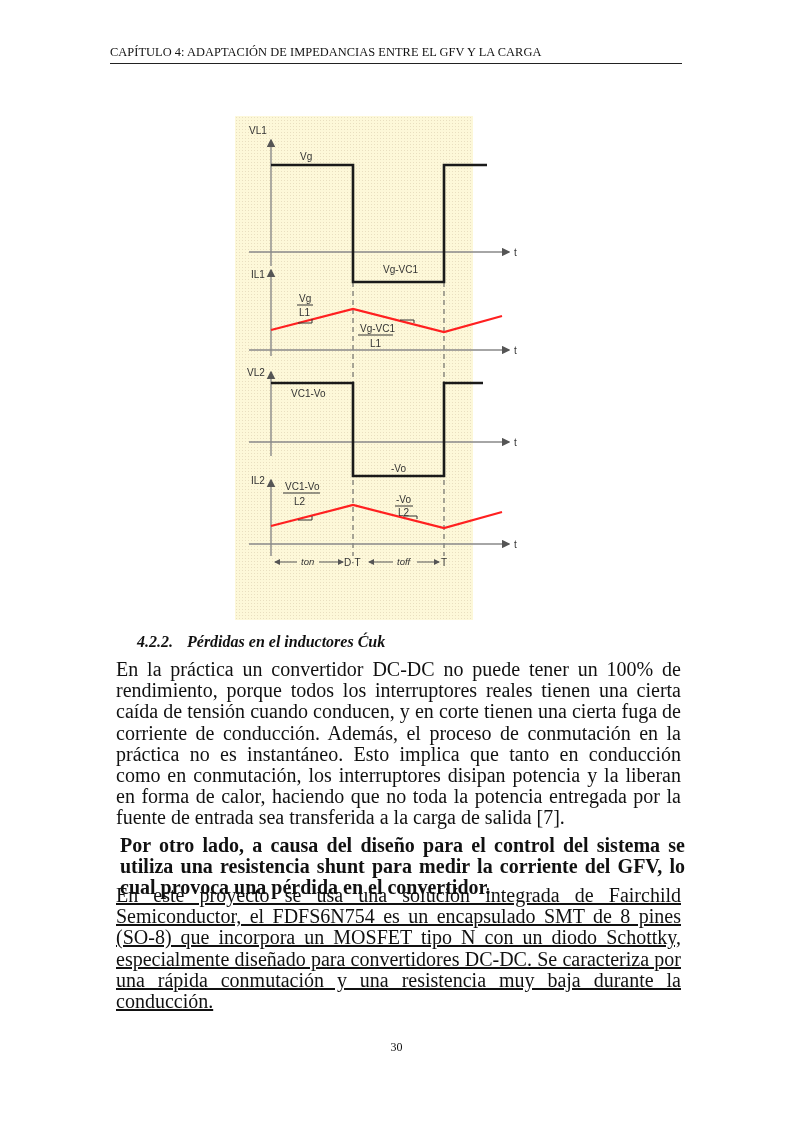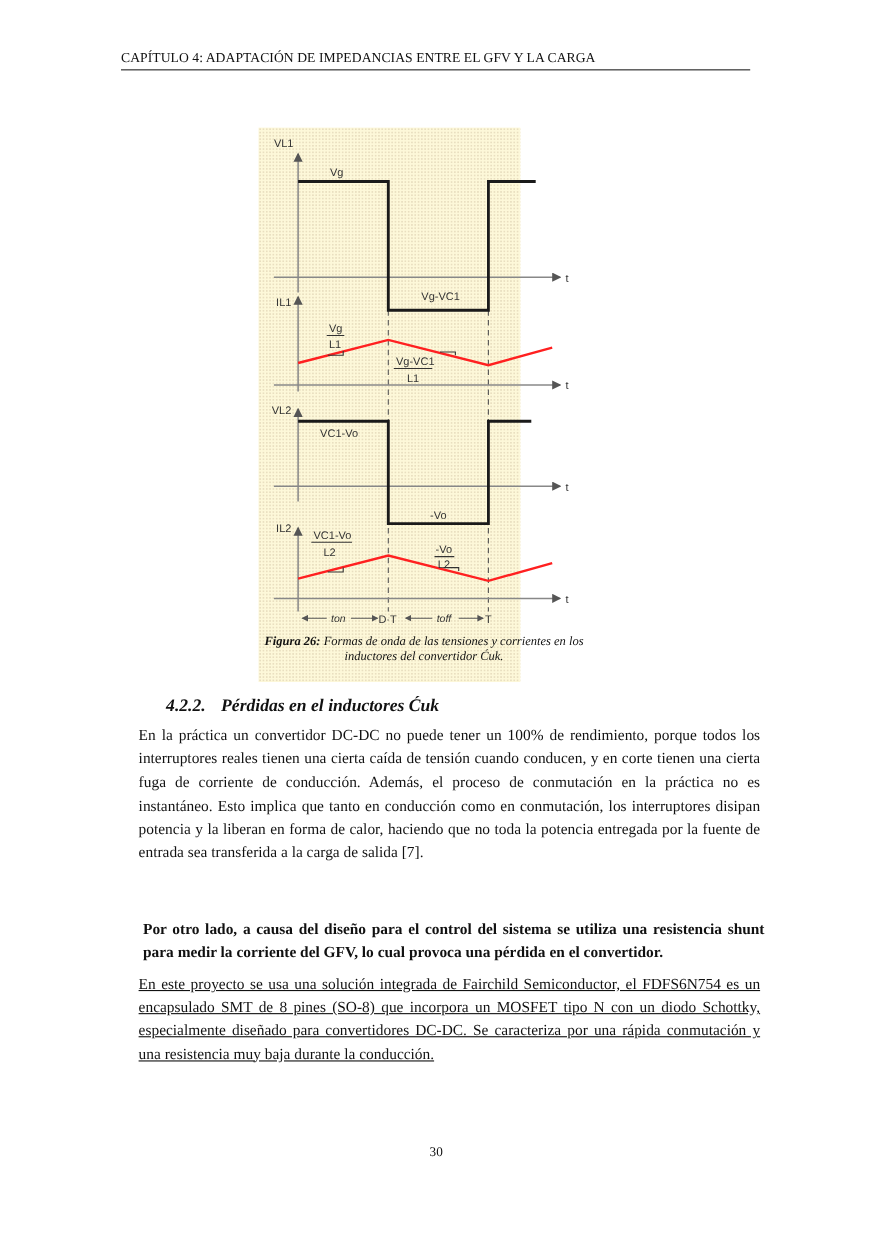--- a/index.html
+++ b/index.html
@@ -12,22 +12,22 @@
   .figure { position: absolute; left: 235px; top: 116px; width: 238px; height: 504px;
          background-color: #fdf8d9;
          background-image: radial-gradient(#e9dfc0 0.6px, transparent 0.8px);
          background-size: 3px 3px; }
   .figure svg { position: absolute; left: 0; top: 0; }
   .caption { position: absolute; left: 0; width: 301px; top: 461px; text-align: center;
          font-size: 11.4px; font-style: italic; line-height: 13.5px; }
   .caption b { font-weight: bold; }
   .section-title { position: absolute; left: 137px; top: 633px; font-size: 16px;
          font-weight: bold; font-style: italic; }
-  .section-title .num { margin-right: 14px; margin-left: 14px; }
-  .para { position: absolute; left: 126px; width: 565px; font-size: 14px;
+  .section-title .num { margin-right: 14px; }
+  .para { position: absolute; left: 116px; width: 565px; font-size: 20px;
          line-height: 21.2px; text-align: justify; }
   .page-number { position: absolute; left: 0; width: 793px; top: 1040px; text-align: center;
          font-size: 12px; }
   .lbl { font-family: "Liberation Sans", sans-serif; fill: #333; }
 </style>
 </head>
 <body>
 
 <div class="running-header">CAPÍTULO 4: ADAPTACIÓN DE IMPEDANCIAS ENTRE EL GFV Y LA CARGA</div>
 <div class="header-rule"></div>
@@ -103,21 +103,20 @@
       <text class="lbl" x="66" y="449" font-size="9.5" font-style="italic">ton</text>
       <line x1="84" y1="446" x2="108" y2="446" stroke="#555" stroke-width="1" marker-end="url(#arr)"></line>
       <text class="lbl" x="109" y="450" font-size="10">D·T</text>
       <line x1="158" y1="446" x2="134" y2="446" stroke="#555" stroke-width="1" marker-end="url(#arr)"></line>
       <text class="lbl" x="162" y="449" font-size="9.5" font-style="italic">toff</text>
       <line x1="182" y1="446" x2="204" y2="446" stroke="#555" stroke-width="1" marker-end="url(#arr)"></line>
       <text class="lbl" x="206" y="450" font-size="10">T</text>
     </g>
   </svg>
 
-  <div class="caption"><b>Figura 26:</b><span> Formas de onda  de las tensiones y corrientes en los inductores del convertidor Ćuk.</span></div>
 </div>
 
 <div class="section-title"><span class="num">4.2.2.</span><span>Pérdidas en el inductores Ćuk</span></div>
 
 <p class="para" style="top:659px;margin:0;">En la práctica un convertidor DC-DC no puede tener un 100% de rendimiento, porque todos los interruptores reales tienen una cierta caída de tensión cuando conducen, y en corte tienen una cierta fuga de corriente de conducción. Además, el proceso de conmutación en la práctica no es instantáneo. Esto implica que tanto en conducción como en conmutación, los interruptores disipan potencia y la liberan en forma de calor, haciendo que no toda la potencia entregada por la fuente de entrada sea transferida a la carga de salida [7].</p>
 <p class="para" style="top:831px;margin:4px;font-weight:bold;">Por otro lado, a causa del diseño para el control del sistema se utiliza una resistencia shunt para medir la corriente del GFV, lo cual provoca una pérdida en el convertidor.</p>
 <p class="para" style="top:885px;margin:0;text-decoration:underline;">En este proyecto se usa una solución integrada de Fairchild Semiconductor, el FDFS6N754 es un encapsulado SMT de 8 pines (SO-8)  que incorpora un MOSFET tipo N con un diodo Schottky, especialmente diseñado para convertidores DC-DC. Se caracteriza por una rápida conmutación y una resistencia muy baja durante la conducción.</p>
 
 <div class="page-number">30</div>
 

